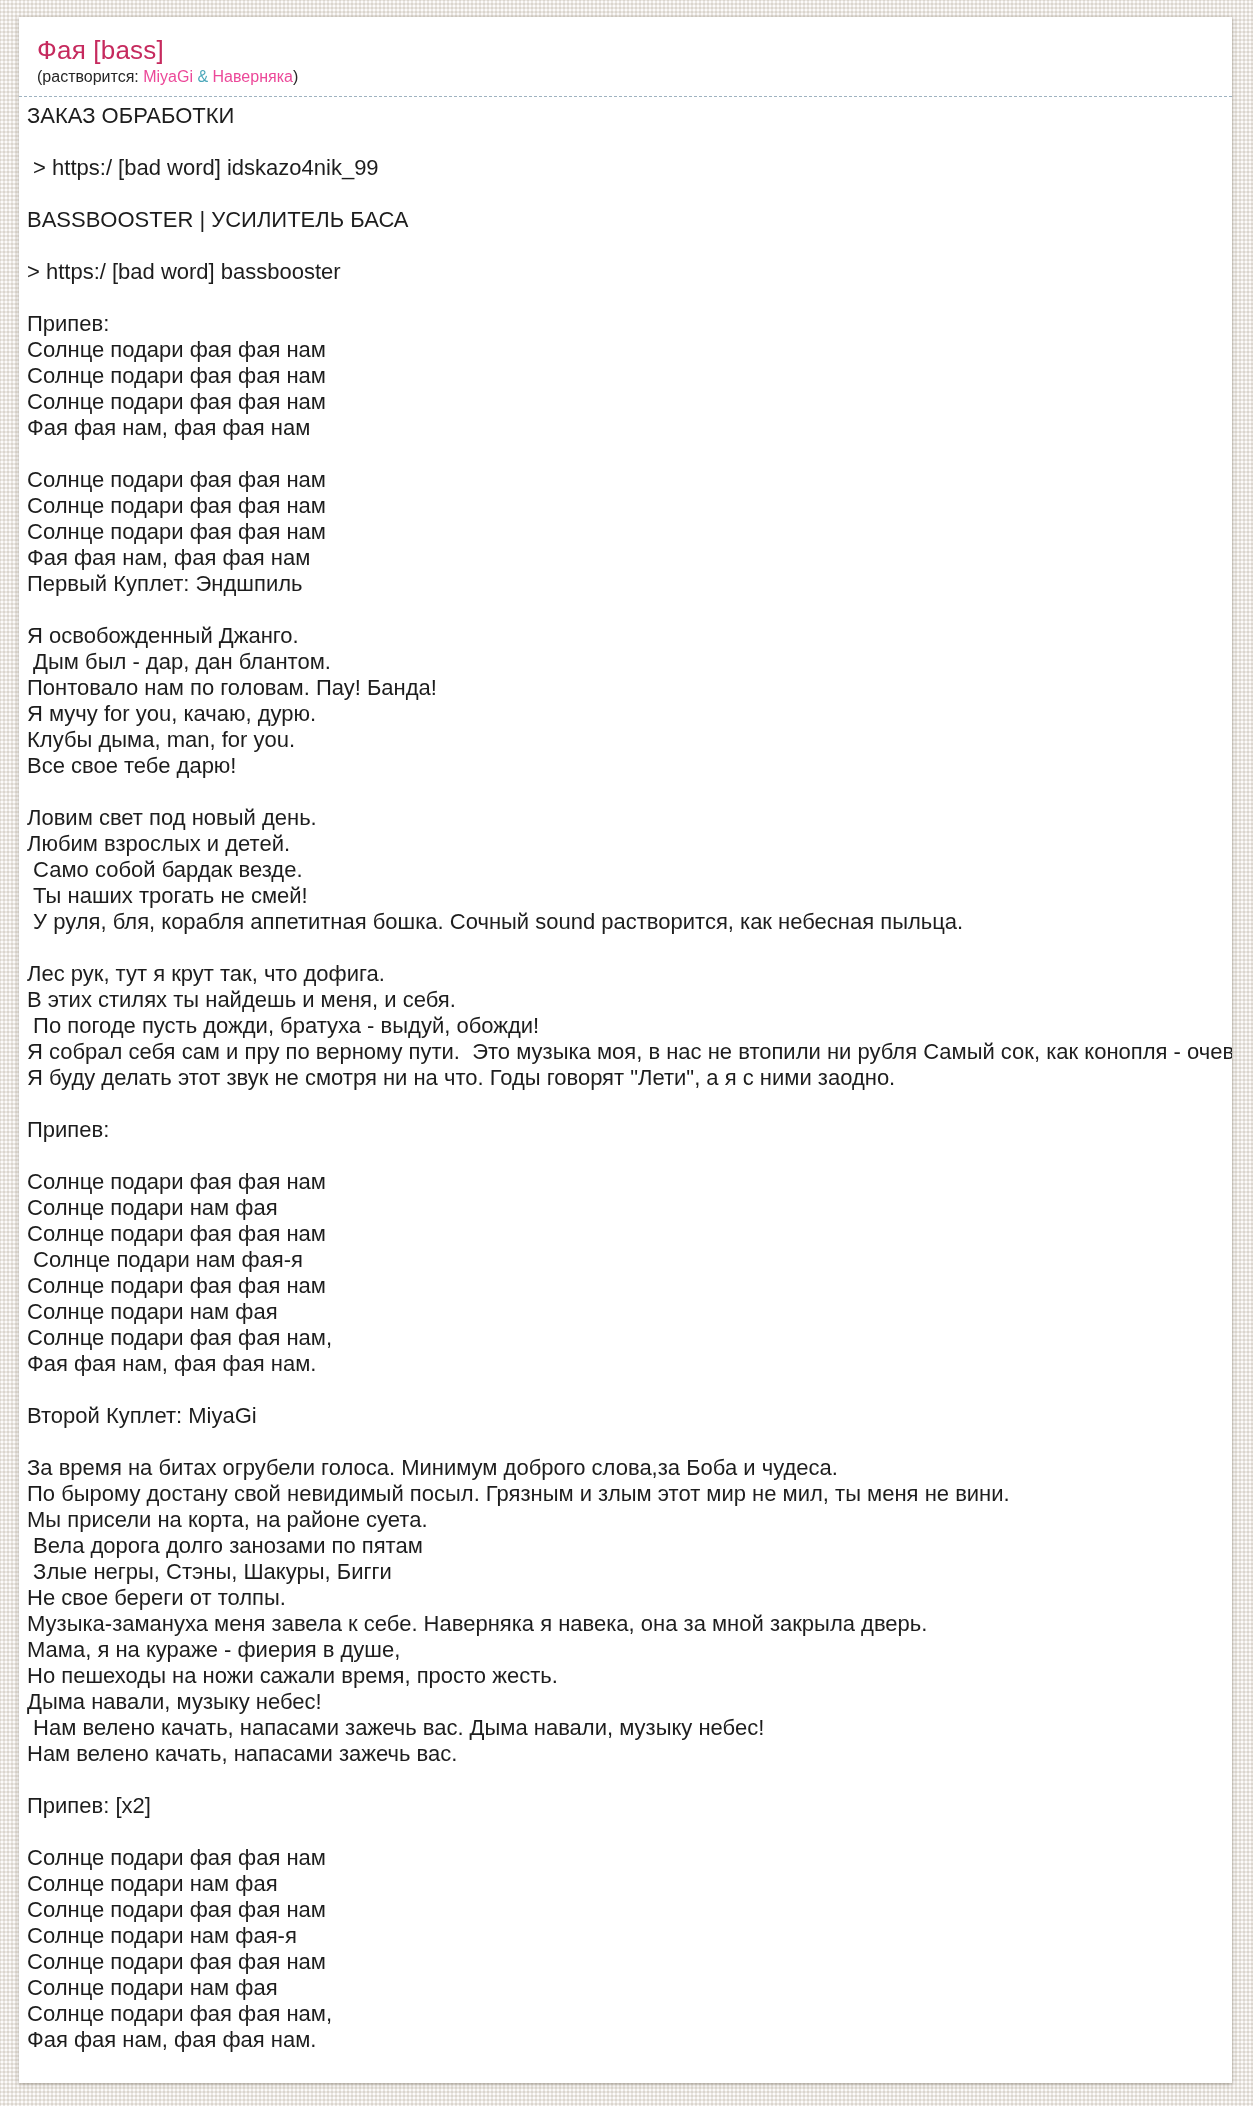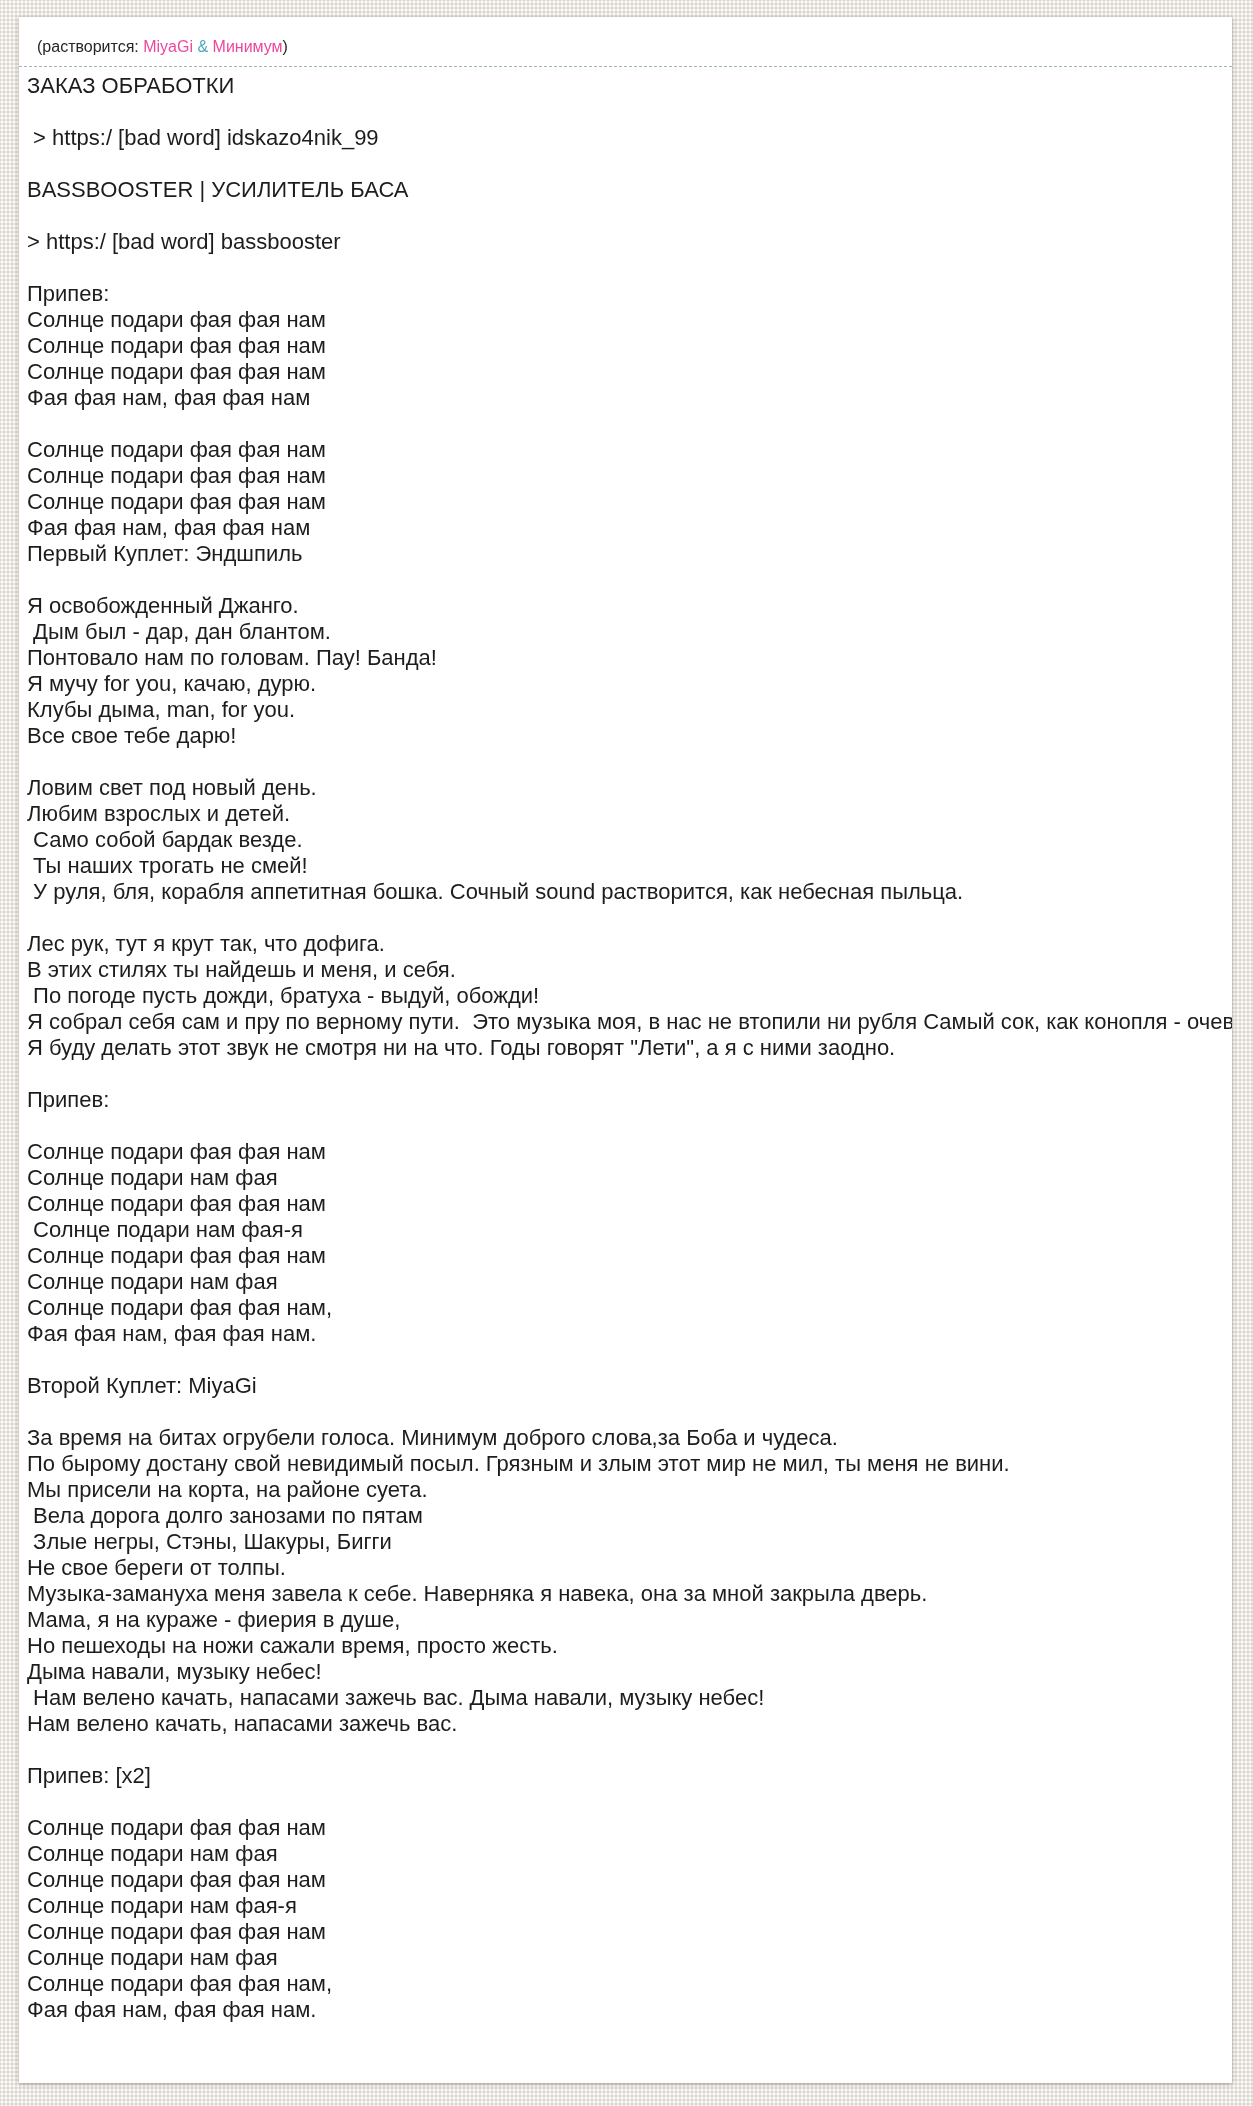--- a/index.html
+++ b/index.html
@@ -64,21 +64,22 @@
     line-height: 26px;
     color: #1d1d1d;
     white-space: pre;
   }
 </style>
 </head>
 <body>
 
 <div class="card">
   <div class="header">
-    <div class="artist-line"><span>(растворится: </span><a class="artist-link">MiyaGi</a><span class="artist-sep"> &amp; </span><a class="artist-link">Минимум</a><span>)</span></div>
+    <h1 class="title">Фая [bass]</h1>
+    <div class="artist-line"><span>(растворится: </span><a class="artist-link">MiyaGi</a><span class="artist-sep"> &amp; </span><a class="artist-link">Наверняка</a><span>)</span></div>
   </div>
   <div class="lyrics">ЗАКАЗ ОБРАБОТКИ
 
  &gt; https:/ [bad word] idskazo4nik_99
 
 BASSBOOSTER | УСИЛИТЕЛЬ БАСА
 
 &gt; https:/ [bad word] bassbooster
 
 Припев:

